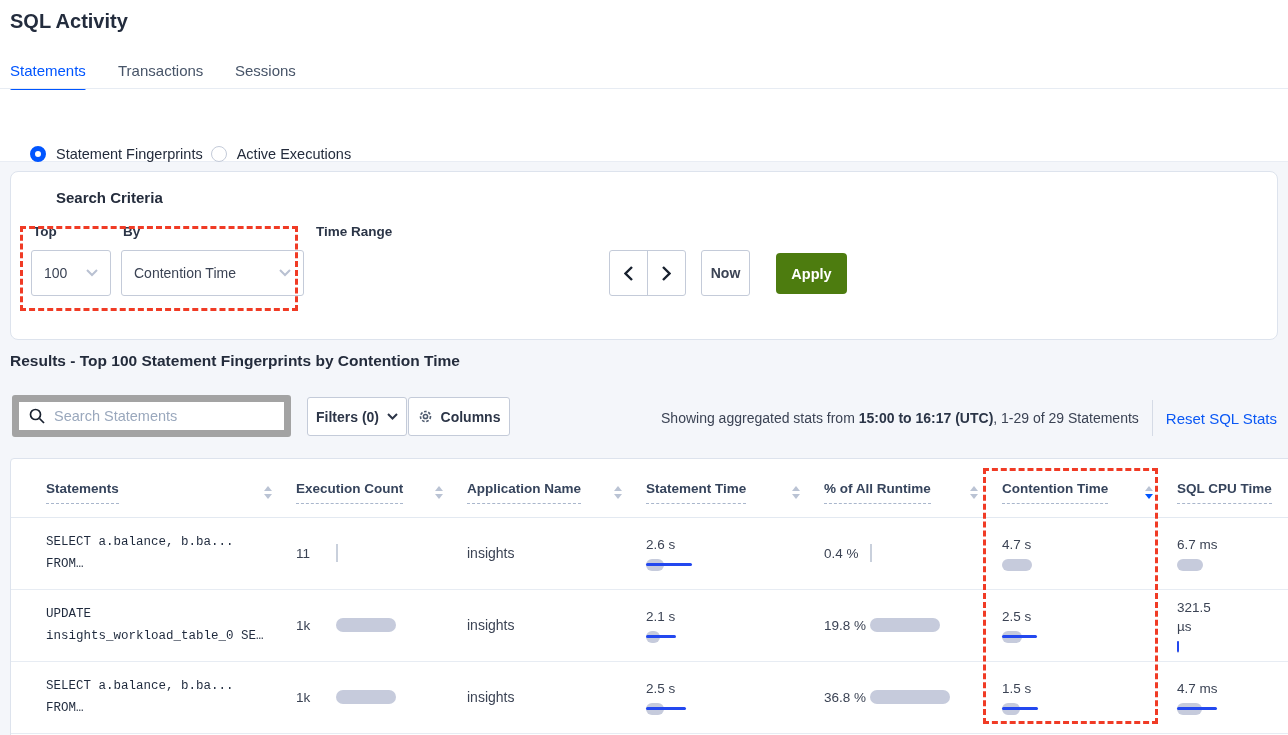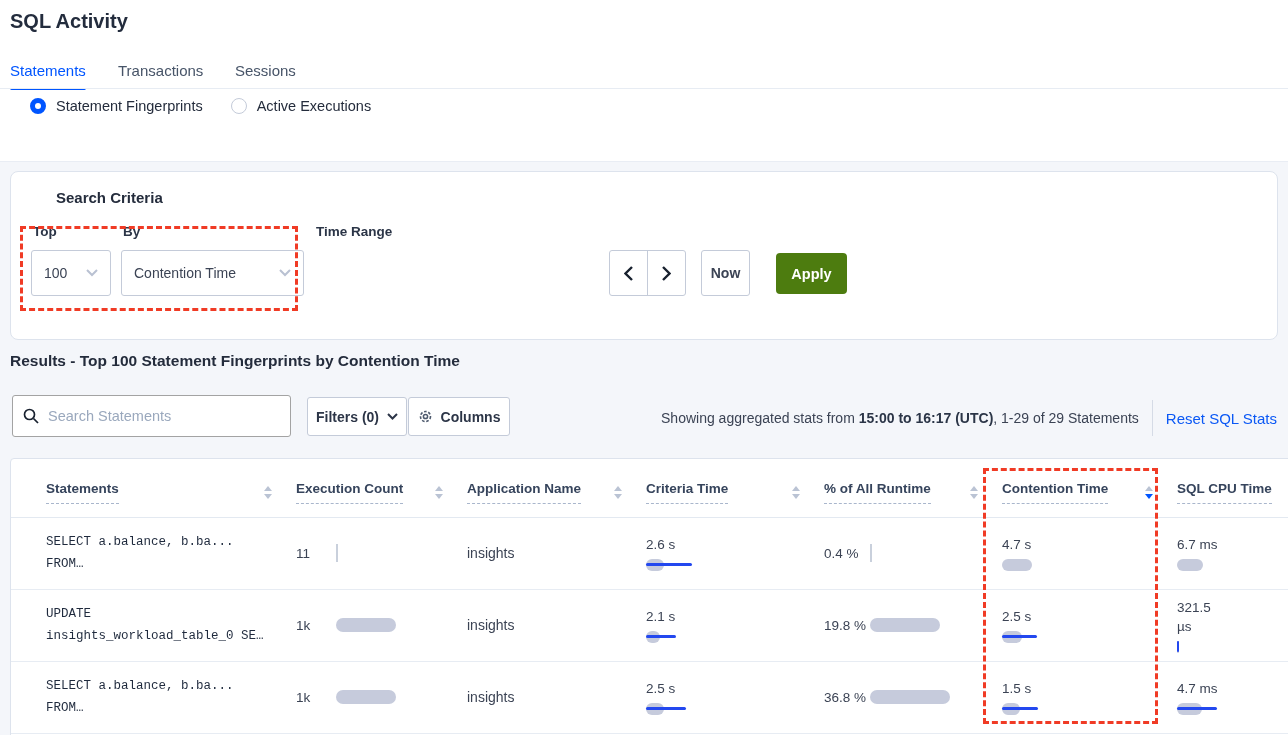--- a/index.html
+++ b/index.html
@@ -13,21 +13,21 @@
   
   .page-title { position:absolute; left:10px; top:10px; font-size:20px; font-weight:700; color:#232c3d; }
   .tabs { position:absolute; left:0; top:58px; width:100%; height:31px; border-bottom:1px solid #e7ecf3; }
   .tab { position:absolute; top:4px; height:28px; font-size:15px; color:#475468; cursor:pointer; }
   .tab.active { color:#0055ff; }
   .tab.active::after { content:""; position:absolute; left:0; bottom:-2px; height:3px; width:100%; background:#0055ff; border-radius:2px; }
   .tab1 { left:10px; } .tab2 { left:118px; } .tab3 { left:235px; }
 
   
   .radio-band { position:absolute; left:0; top:90px; width:100%; height:72px; background:#fff; border-bottom:1px solid #e9edf4; }
-  .radio-group { position:absolute; left:30px; top:0; height:72px; display:flex; align-items:flex-start; gap:28px;margin-top:8px; }
+  .radio-group { position:absolute; left:30px; top:0; height:72px; display:flex; align-items:flex-end; gap:8px; }
   .radio-item { display:flex; align-items:center; gap:10px; cursor:pointer; }
   .radio-dot { width:16px; height:16px; border-radius:50%; background:#fff; border:1px solid #c4cbd9; }
   .radio-dot.on { border:5px solid #0055ff; }
   .radio-label { font-size:14.5px; color:#242c3c; }
   .show-desc { position:absolute; right:34px; top:0; height:72px; display:flex; align-items:center; gap:10px; font-size:14px; color:#2c3547; cursor:pointer; }
 
   
   .criteria-card { position:absolute; left:10px; top:171px; width:1268px; height:169px; background:#fff; border:1px solid #dde3ed; border-radius:8px; }
   .criteria-heading { position:absolute; left:45px; top:17px; font-size:15px; font-weight:700; color:#242c3c; }
   .ctl-label { position:absolute; top:52px; font-size:13.5px; font-weight:700; color:#2b3547; }
@@ -44,21 +44,21 @@
   .now-btn { position:absolute; left:690px; top:78px; width:49px; height:46px; border:1px solid #c4cbd9; border-radius:3px; background:#fff; font-weight:700; font-size:14px; color:#3b4354; cursor:pointer; }
   .apply-btn { position:absolute; left:765px; top:81px; width:71px; height:41px; border:none; border-radius:4px; background:#4d7c0f; color:#fff; font-weight:700; font-size:14.5px; cursor:pointer; }
 
   
   .red-rect { position:absolute; border:3px dashed #f03b25; z-index:8; pointer-events:none; }
   .red-rect-1 { left:20px; top:226px; width:278px; height:85px; }
   .red-rect-2 { left:983px; top:468px; width:175px; height:256px; }
 
   
   .results-heading { position:absolute; left:10px; top:352px; font-size:15.5px; font-weight:700; color:#242c3c; }
-  .search-box { position:absolute; left:12px; top:395px; width:279px; height:42px; background:#fff; border:1px solid #a3a3a3; border-radius:3px; display:flex; align-items:center; padding:0 10px; gap:9px; }
+  .search-box { position:absolute; left:12px; top:395px; width:279px; height:42px; background:#fff; border:7px solid #a3a3a3; border-radius:3px; display:flex; align-items:center; padding:0 10px; gap:9px; }
   .search-box input { border:none; outline:none; flex:1; font-size:14.5px; font-family:"Liberation Sans",sans-serif; color:#3b4354; background:transparent; }
   .search-box input::placeholder { color:#9aa8bd; }
   .tool-btn { position:absolute; top:397px; height:39px; background:#fff; border:1px solid #c4cbd9; border-radius:3px; display:flex; align-items:center; justify-content:center; gap:8px; font-size:14px; font-weight:700; color:#2c3547; cursor:pointer; }
   .filters-btn { left:307px; width:100px; }
   .columns-btn { left:408px; width:102px; }
   .stats-area { position:absolute; right:11px; top:398px; height:40px; display:flex; align-items:center; gap:13px; }
   .stats-text { font-size:14px; color:#3b4354; white-space:nowrap; }
   .stats-text b { color:#2b3547; }
   .stats-divider { width:1px; height:36px; background:#d5dbe6; }
   .reset-link { font-size:15px; color:#0a58f5; cursor:pointer; white-space:nowrap; }
@@ -229,21 +229,21 @@
             <div class="thf">
               <span class="thl">Application Name</span>
               <span class="sort">
                 <i class="tri up"></i>
                 <i class="tri down"></i>
               </span>
             </div>
           </th>
         <th>
             <div class="thf">
-              <span class="thl">Criteria Time</span>
+              <span class="thl">Statement Time</span>
               <span class="sort">
                 <i class="tri up"></i>
                 <i class="tri down"></i>
               </span>
             </div>
           </th>
         <th>
             <div class="thf">
               <span class="thl">% of All Runtime</span>
               <span class="sort">

